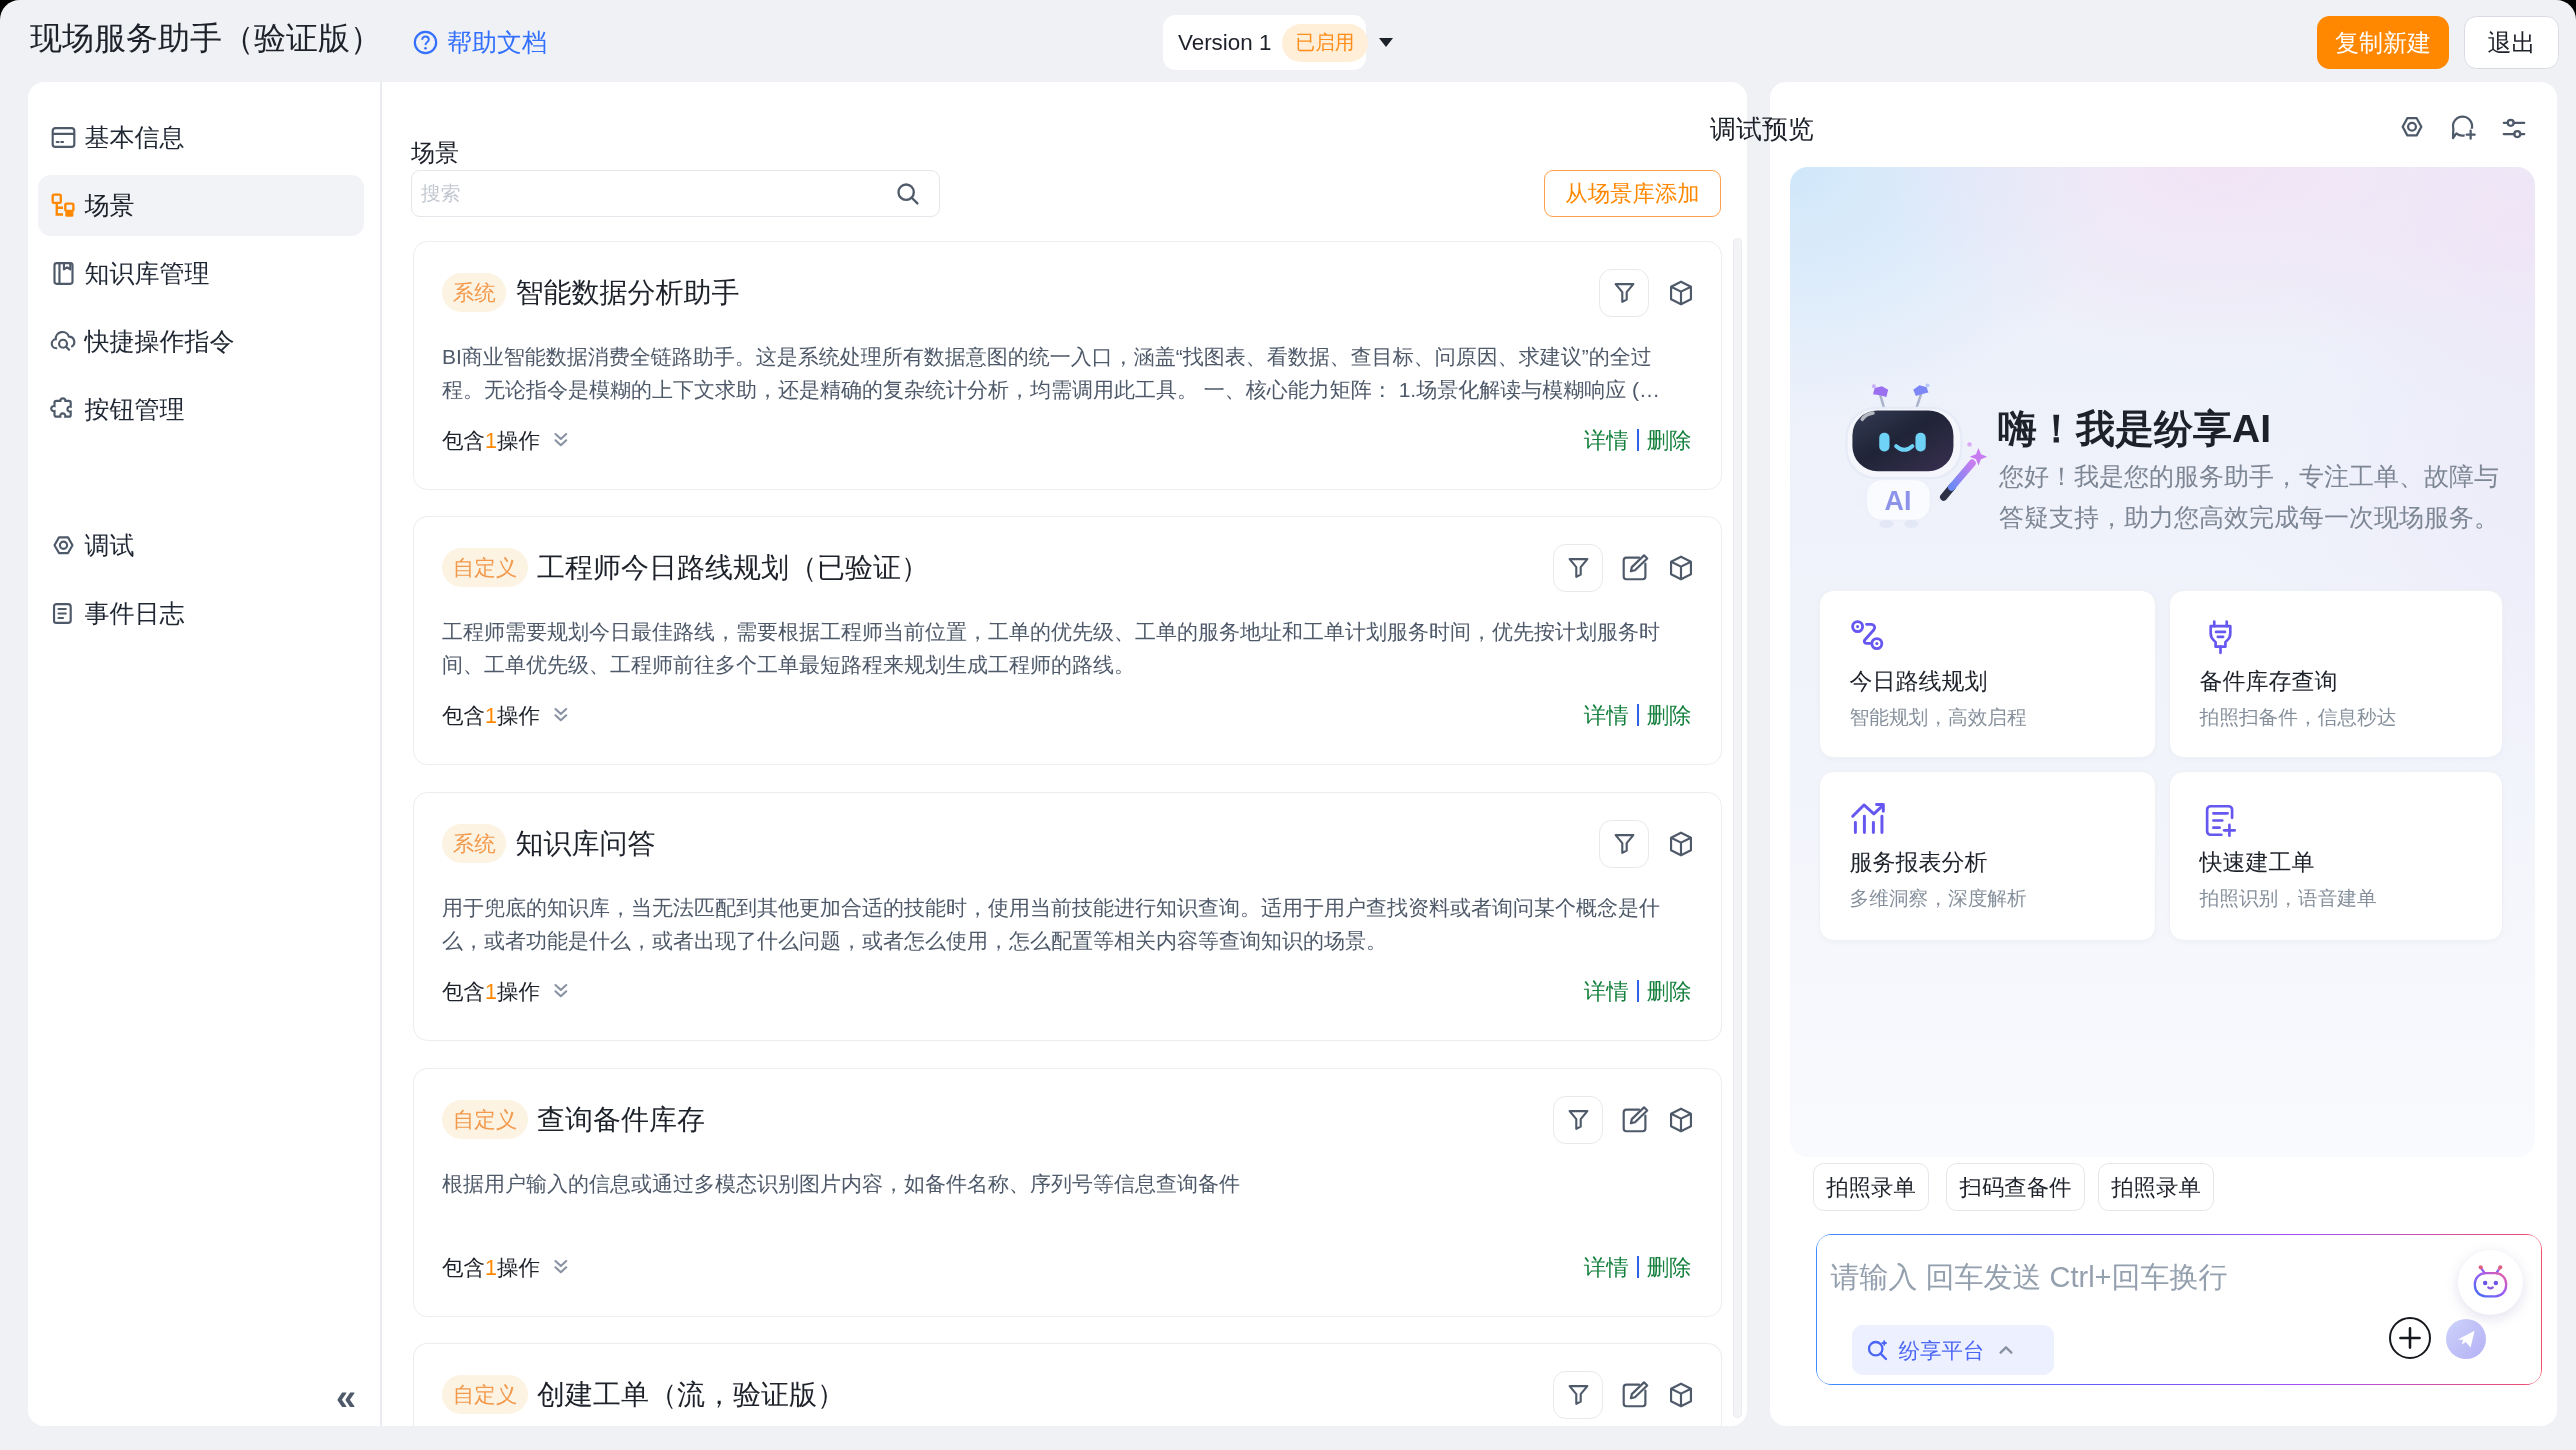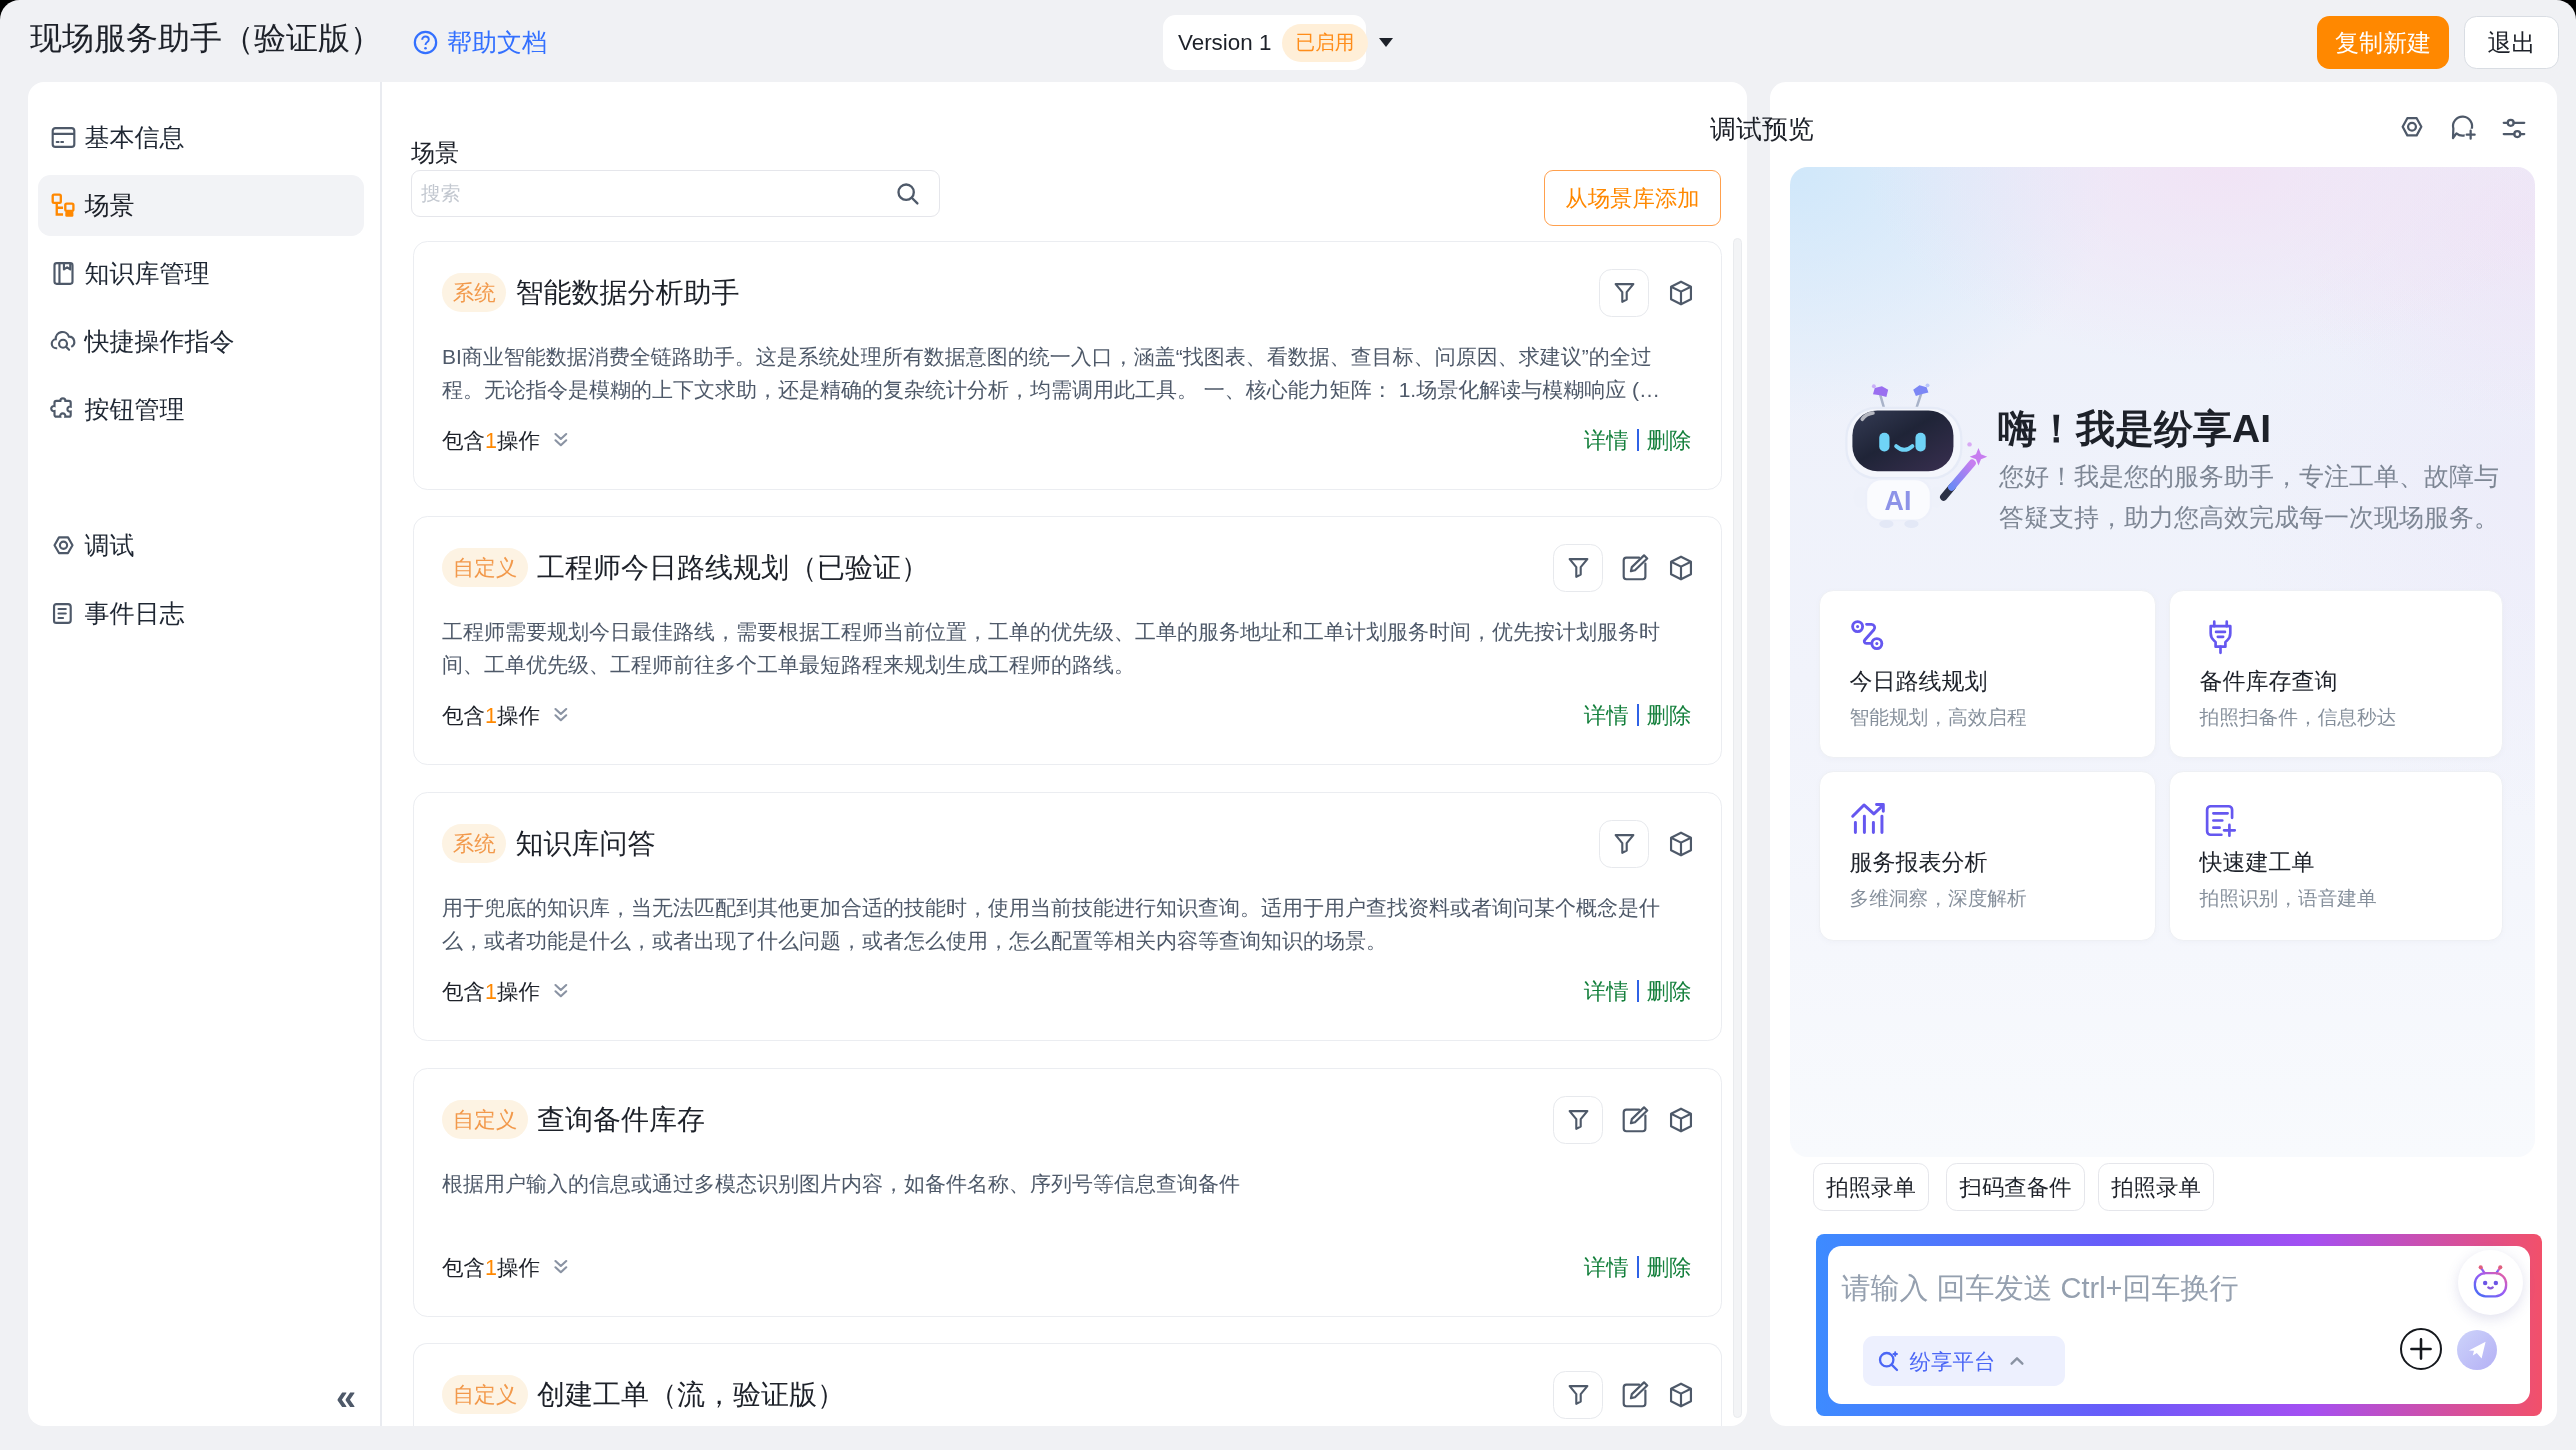--- a/index.html
+++ b/index.html
@@ -30,21 +30,21 @@
   .mitem { left:38px; width:326px; height:61px; border-radius:12.5px; display:flex; align-items:center;
            padding-left:11.6px; gap:8px; font-size:25px; color:#1f2733; }
   .mitem svg { flex:0 0 auto; }
   .mitem.active { background:#f2f3f6; font-weight:500; color:#1d2129; }
   .collapse { left:336px; top:1377px; font-size:36px; color:#4e5969; font-weight:600; }
   
   .stitle { left:411px; top:137px; font-size:24px; font-weight:500; color:#1d2129; }
   .search { left:411px; top:170px; width:529px; height:47px; border:1.8px solid #e5e6eb; border-radius:9px;
             background:#fff; display:flex; align-items:center; padding:0 18px 0 9px; }
   .search .ph { font-size:19.7px; color:#c3c8d0; flex:1; }
-  .addbtn { left:1544px; top:170px; width:177px; height:56px; border:1.8px solid #ffa04d; border-radius:9px;
+  .addbtn { left:1544px; top:170px; width:177px; height:47px; border:1.8px solid #ffa04d; border-radius:9px;
             color:#ff8800; font-size:22.4px; display:flex; align-items:center; justify-content:center; background:#fff; }
   .card { left:413px; width:1309px; height:249px; background:#fff; border:1.8px solid #ebedf1; border-radius:14.3px; }
   .chead { position:absolute; left:28px; top:30px; right:26px; height:41px; display:flex; align-items:center; }
   .ctag { height:39px; border-radius:19.7px; background:#fdf3e3; color:#f2994b; font-size:21.5px;
           display:flex; align-items:center; padding:0 10.7px; }
   .ctitle { margin-left:9px; font-size:28px; font-weight:500; color:#1d2129; }
   .cicons { margin-left:auto; display:flex; align-items:center; gap:18px; }
   .fbtn { width:50px; height:48px; border:1.8px solid #e7e9ed; border-radius:12.5px;
           display:flex; align-items:center; justify-content:center; }
   .cdesc { position:absolute; left:28px; top:98px; width:1253px; font-size:21px; line-height:33px; color:#4e5969;
@@ -67,21 +67,21 @@
             linear-gradient(180deg, #ecf0fa 0%, #f1f3fb 52%, #f8fafd 100%); }
   .hero-h1 { left:1998px; top:402px; font-size:39px; font-weight:700; color:#1d2129; }
   .hero-p { left:1999px; top:456px; font-size:25px; line-height:41px; color:#7d8694; }
   .gcard { width:337px; height:168px; background:#fff; border:0.9px solid #eef0f4; border-radius:14.3px;
            box-shadow:0 1.8px 5.4px rgba(120,130,160,0.04); }
   .gcard .gt { position:absolute; left:29.5px; top:75px; font-size:23px; font-weight:500; color:#1d2129; }
   .gcard .gs { position:absolute; left:29.5px; top:113px; font-size:19.7px; color:#86909c; }
   .gcard svg { position:absolute; left:29.5px; top:28px; }
   .chip { top:1163px; height:48px; border:1.8px solid #e5e6eb; border-radius:10.7px; background:#fff;
           font-size:22.4px; color:#1d2129; display:flex; align-items:center; justify-content:center; }
-  .inputwrap { left:1816px; top:1234px; width:726px; height:182px; border-radius:8px; padding:12px;
+  .inputwrap { left:1816px; top:1234px; width:726px; height:151px; border-radius:16px; padding:1px;
                background:linear-gradient(90deg,#3d8bff 0%, #6a5af9 42%, #a44ff2 68%, #f2506a 100%); }
   .inputin { position:relative; width:100%; height:100%; background:#fff; border-radius:13.4px; }
   .ph2 { position:absolute; left:13.4px; top:23px; font-size:29px; color:#95a0af; }
   .pchip { position:absolute; left:16px; top:90px; width:202px; height:50px; border-radius:10.7px; background:#edf0fe;
            display:flex; align-items:center; padding:0 12.5px;margin-left:19px; }
   .pchip .pt { font-size:21.5px; color:#4b66f5; margin-left:9px; }
   .plusbtn { position:absolute; left:572px; top:82px; width:42px; height:42px; border-radius:50%; border:2.7px solid #15181d;
              display:flex; align-items:center; justify-content:center; }
   .sendbtn { position:absolute; left:629px; top:84px; width:40px; height:40px; border-radius:50%;
              background:linear-gradient(135deg,#cdd3fa 0%, #b4b0f5 100%);

